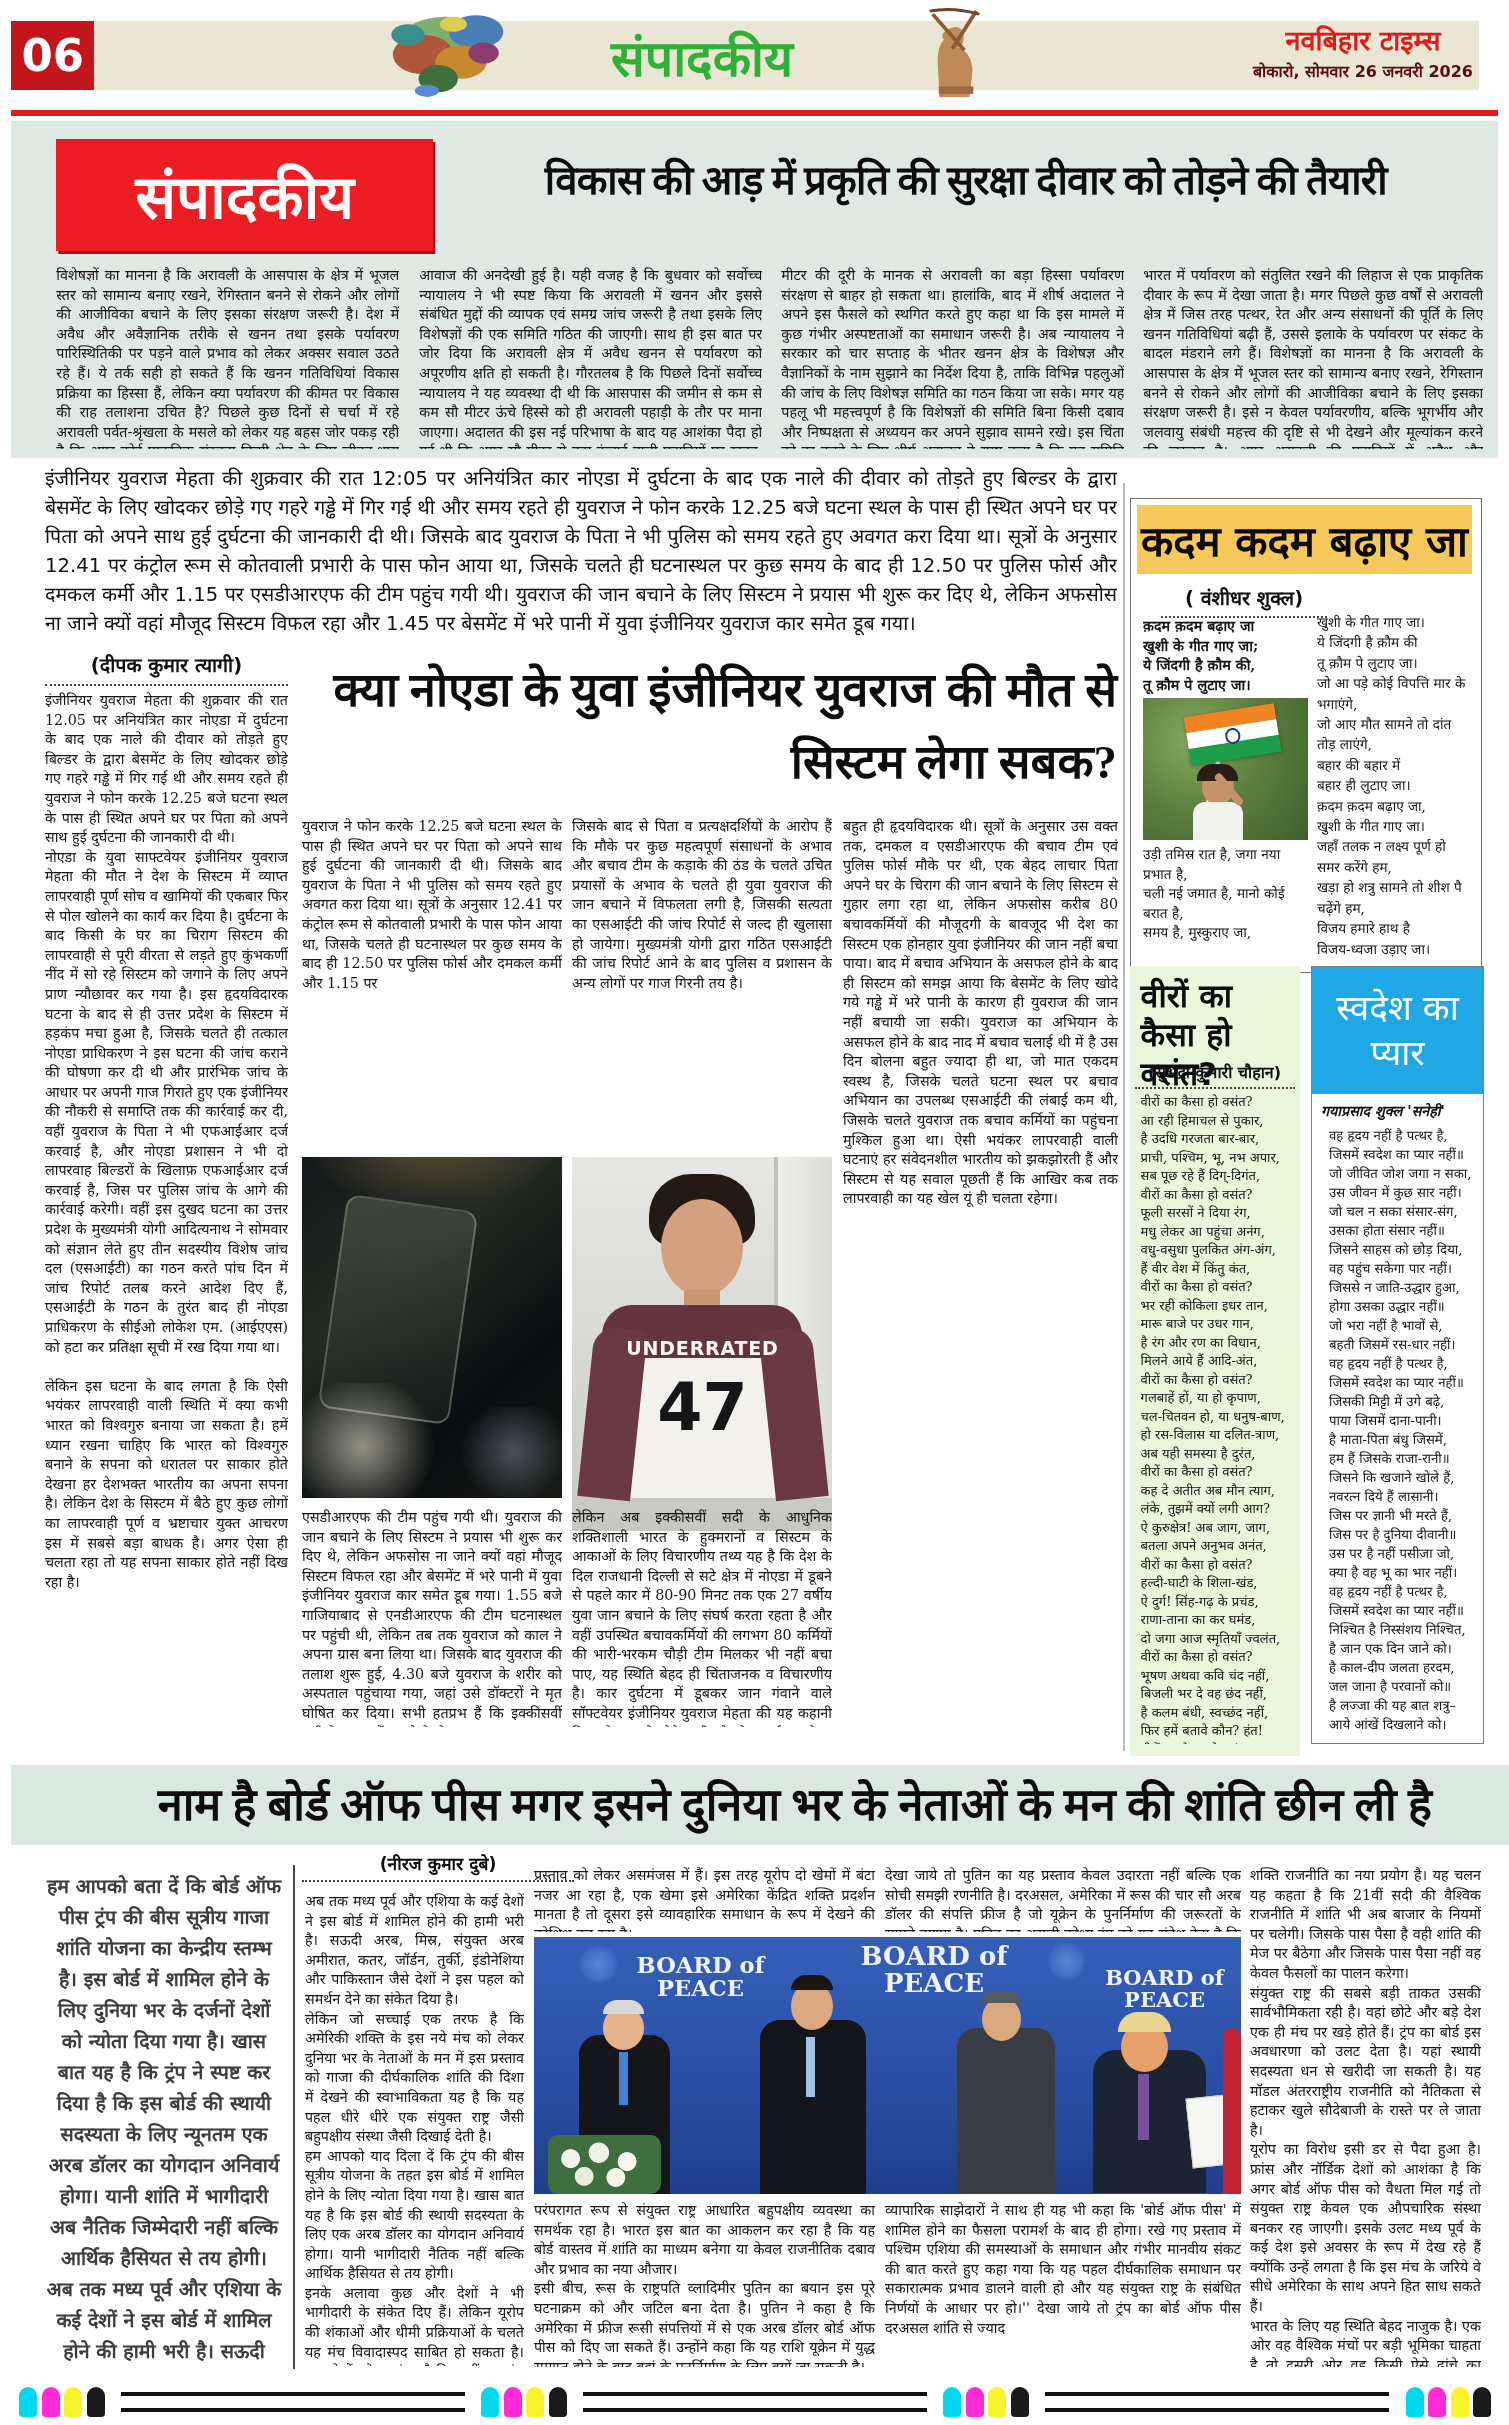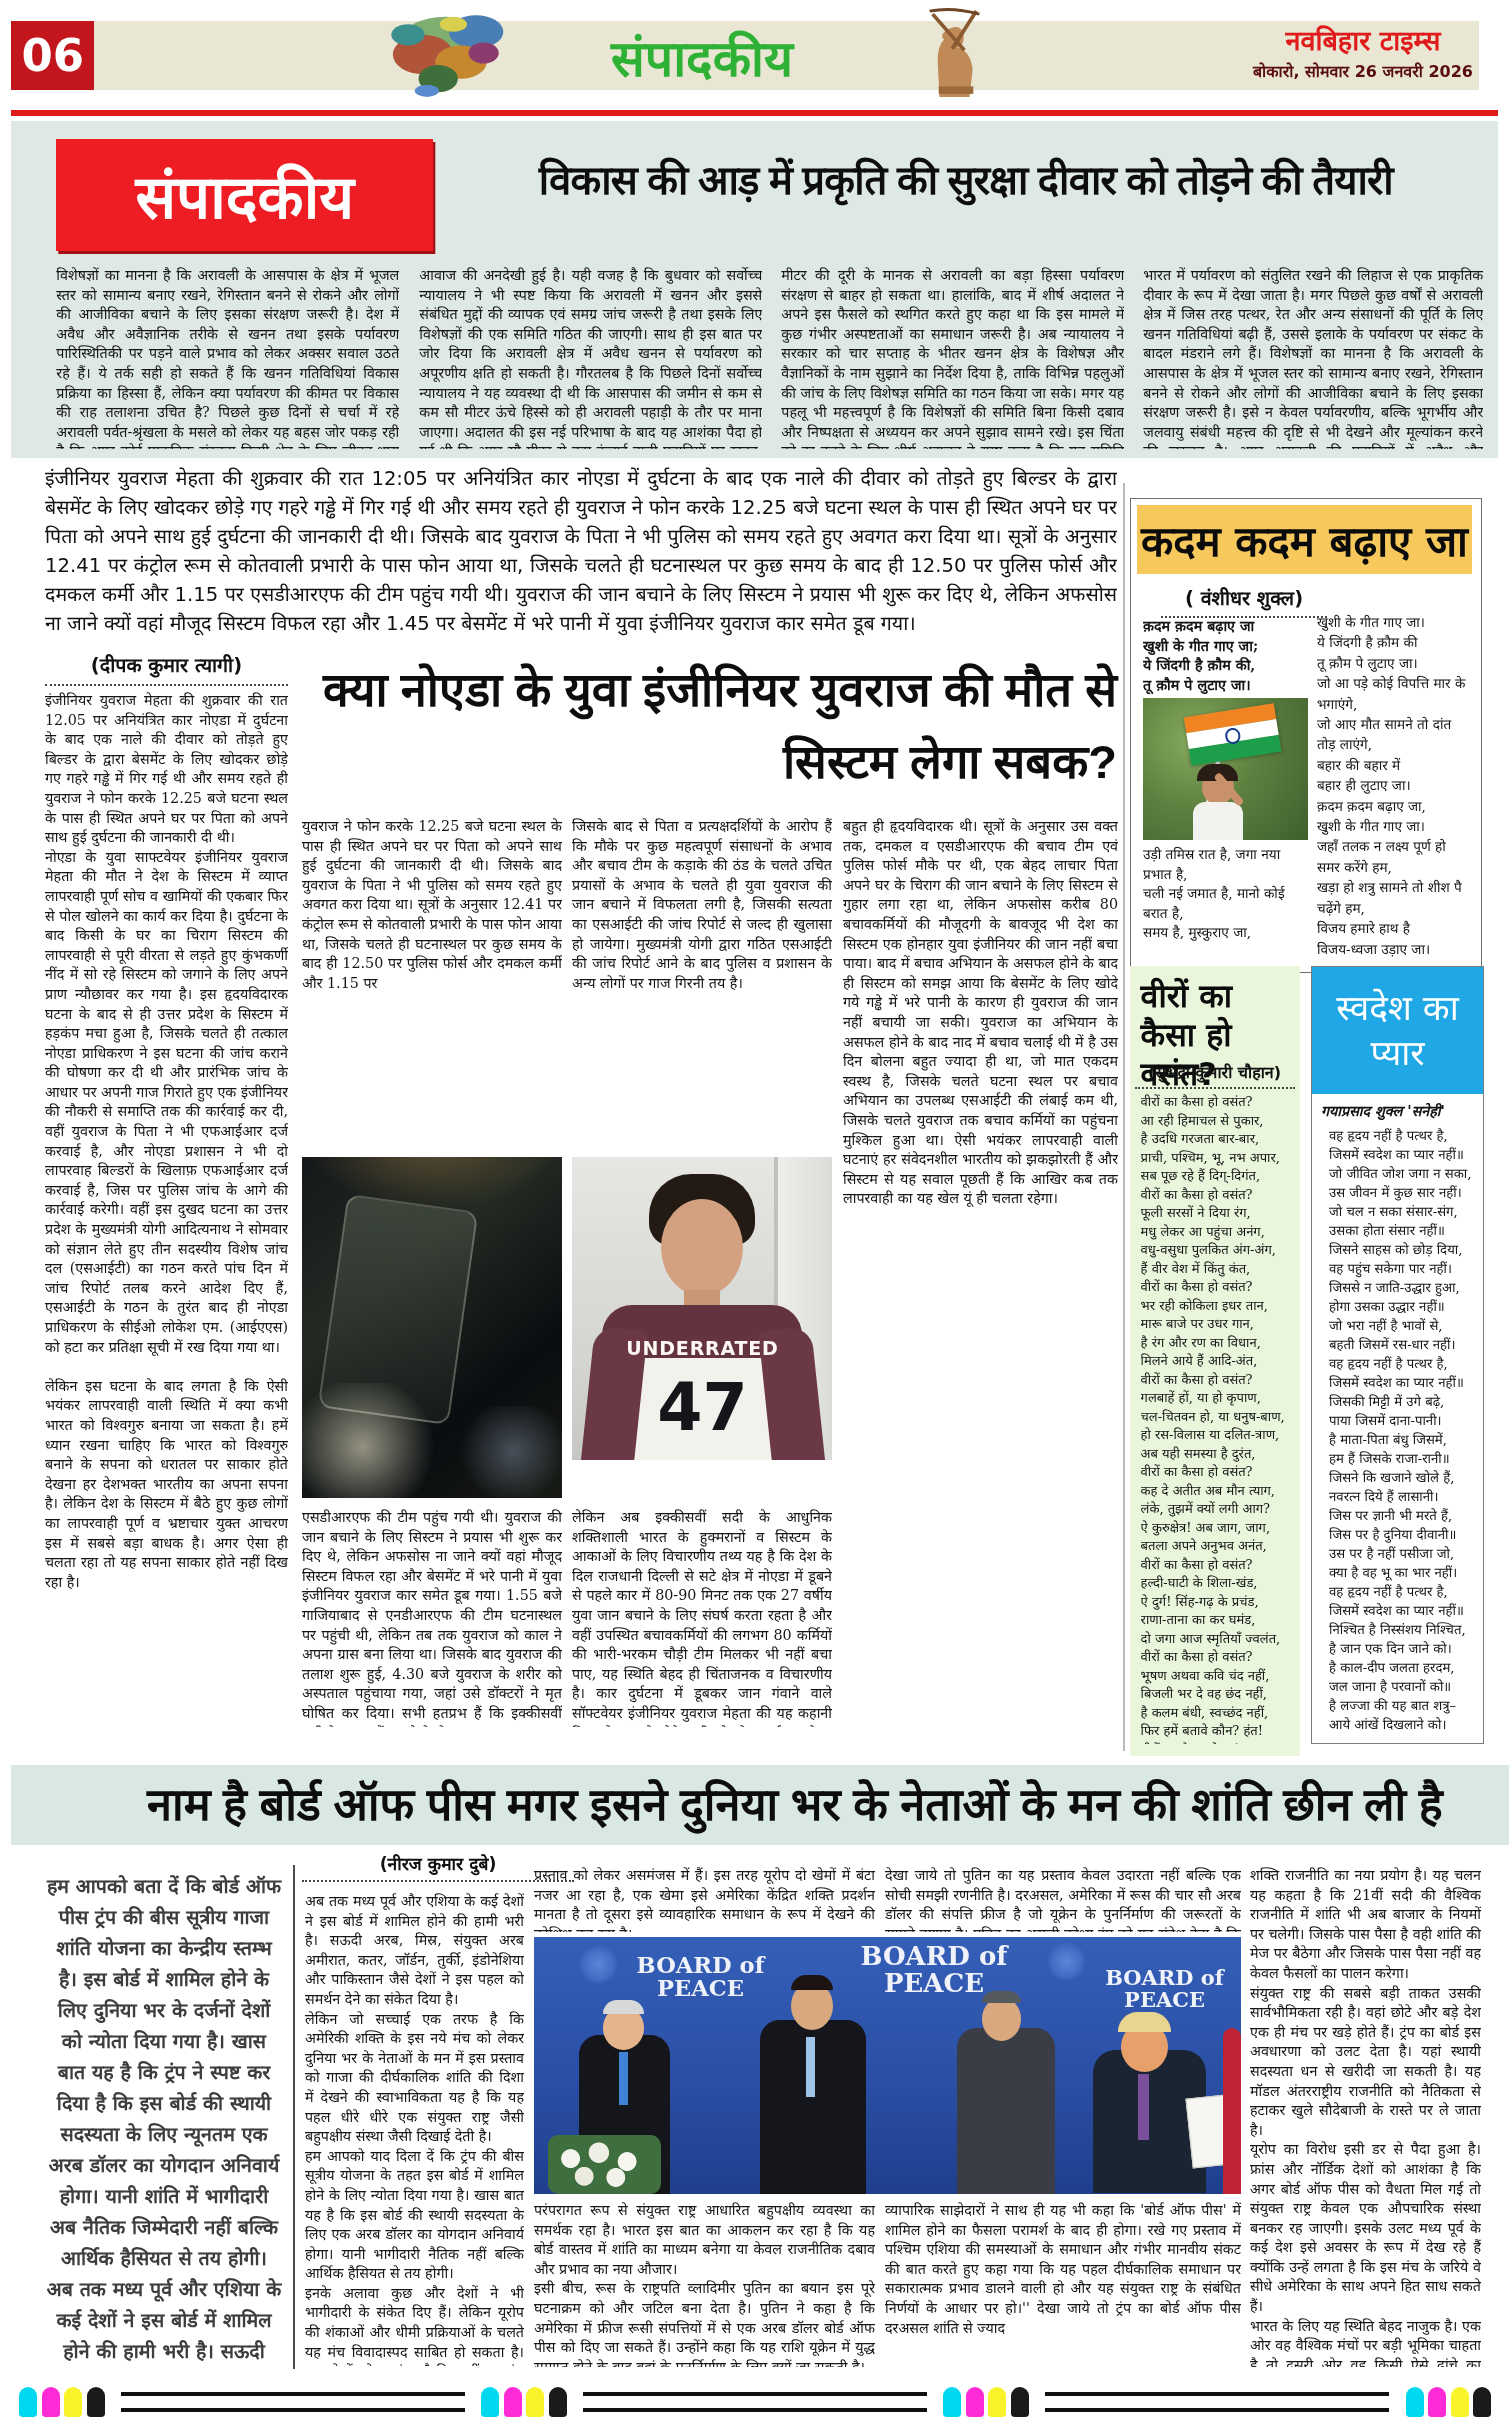--- a/index.html
+++ b/index.html
@@ -1,21 +1,21 @@
 <!DOCTYPE html>
 <html style="font-size:12px"><head>
 <meta charset="utf-8">
 <style>
   html,body{margin:0;padding:0;background:#fff;}
   #page{position:relative;width:1510px;height:2426px;background:#ffffff;overflow:hidden;
         font-family:"DejaVu Sans",sans-serif;}
   .abs{position:absolute;}
   .txt{text-align:justify;font-family:"DejaVu Serif",serif;color:#151515;
        white-space:pre-line;overflow:hidden;}
-  .bold-head{font-family:Liberation Sans, sans-serif;font-weight:bold;color:#0d0d0d;}
+  .bold-head{font-family:Liberation Serif, serif;font-weight:bold;color:#0d0d0d;}
   .dotted{border-bottom:2.3px dotted #444;}
   .center{text-align:center;}
   
   .band{background:#e9e6d4;}
   .pageno{background:#c3151c;color:#fff;font-weight:bold;font-size:45px;
           display:flex;align-items:center;justify-content:center;}
   .masthead{color:#e01b1b;font-weight:bold;font-size:27px;line-height:30px;text-align:center;}
   .dateline{color:#5a0f0f;font-weight:bold;font-size:16px;text-align:center;}
   .redrule{background:#e01b1b;}
   
@@ -126,21 +126,21 @@
   <div class="abs txt bodycol" style="left:572px;top:817px;width:260px;height:331px;">जिसके बाद से पिता व प्रत्यक्षदर्शियों के आरोप हैं कि मौके पर कुछ महत्वपूर्ण संसाधनों के अभाव और बचाव टीम के कड़ाके की ठंड के चलते उचित प्रयासों के अभाव के चलते ही युवा युवराज की जान बचाने में विफलता लगी है, जिसकी सत्यता का एसआईटी की जांच रिपोर्ट से जल्द ही खुलासा हो जायेगा। मुख्यमंत्री योगी द्वारा गठित एसआईटी की जांच रिपोर्ट आने के बाद पुलिस व प्रशासन के अन्य लोगों पर गाज गिरनी तय है।</div>
   <div class="abs txt bodycol" style="left:843px;top:817px;width:275px;height:909px;">बहुत ही हृदयविदारक थी। सूत्रों के अनुसार उस वक्त तक, दमकल व एसडीआरएफ की बचाव टीम एवं पुलिस फोर्स मौके पर थी, एक बेहद लाचार पिता अपने घर के चिराग की जान बचाने के लिए सिस्टम से गुहार लगा रहा था, लेकिन अफसोस करीब 80 बचावकर्मियों की मौजूदगी के बावजूद भी देश का सिस्टम एक होनहार युवा इंजीनियर की जान नहीं बचा पाया। बाद में बचाव अभियान के असफल होने के बाद ही सिस्टम को समझ आया कि बेसमेंट के लिए खोदे गये गड्ढे में भरे पानी के कारण ही युवराज की जान नहीं बचायी जा सकी। युवराज का अभियान के असफल होने के बाद नाद में बचाव चलाई थी में है उस दिन बोलना बहुत ज्यादा ही था, जो मात एकदम स्वस्थ है, जिसके चलते घटना स्थल पर बचाव अभियान का उपलब्ध एसआईटी की लंबाई कम थी, जिसके चलते युवराज तक बचाव कर्मियों का पहुंचना मुश्किल हुआ था। ऐसी भयंकर लापरवाही वाली घटनाएं हर संवेदनशील भारतीय को झकझोरती हैं और सिस्टम से यह सवाल पूछती हैं कि आखिर कब तक लापरवाही का यह खेल यूं ही चलता रहेगा।</div>
 
   <div class="photo ph-car" style="left:302px;top:1157px;width:260px;height:341px;">
     <div class="abs" style="left:30px;top:45px;width:128px;height:211px;background:linear-gradient(160deg,rgba(90,100,85,.55),rgba(25,30,28,.8));border:2.3px solid rgba(190,190,175,.35);border-radius:13.6px;transform:rotate(8deg);"></div>
     <div class="abs" style="left:0px;top:-15px;width:260px;height:68px;background:radial-gradient(ellipse at 50% 0%,rgba(120,100,60,.7),rgba(0,0,0,0) 70%);filter:blur(3px);"></div>
     <div class="abs" style="left:-30px;top:226px;width:181px;height:128px;background:radial-gradient(circle,rgba(255,250,220,.55) 0%,rgba(255,250,220,0) 65%);"></div>
     <div class="abs" style="left:151px;top:249px;width:121px;height:91px;background:radial-gradient(circle,rgba(200,220,255,.3) 0%,rgba(0,0,0,0) 70%);"></div>
   </div>
 
-  <div class="photo ph-portrait" style="left:572px;top:1157px;width:260px;height:303px;">
+  <div class="photo ph-portrait" style="left:572px;top:1157px;width:260px;height:374px;">
     <div class="abs" style="left:202px;top:0;width:58px;height:341px;background:linear-gradient(90deg,#eceee9,#dadbd6);border-left:4.5px solid #bfc1ba;"></div>
     <div class="abs" style="left:77px;top:16.6px;width:106px;height:72px;background:#241a14;border-radius:42px 42px 22.6px 22.6px;"></div>
     <div class="abs face" style="left:89px;top:42px;width:82px;height:97px;background:#d4a180;"></div>
     <div class="abs" style="left:112px;top:133px;width:36px;height:22.6px;background:#c99773;"></div>
     <div class="abs" style="left:30px;top:148px;width:200px;height:193px;background:#f2f1ec;border-radius:30px 30px 0 0;"></div>
     <div class="abs" style="left:30px;top:148px;width:200px;height:53px;background:#63333f;border-radius:30px 30px 0 0;"></div>
     <div class="abs" style="left:13.6px;top:171px;width:53px;height:171px;background:#6b3846;border-radius:22.6px 6px 0 0;transform:rotate(6deg);"></div>
     <div class="abs" style="left:195px;top:171px;width:53px;height:171px;background:#6b3846;border-radius:6px 22.6px 0 0;transform:rotate(-6deg);"></div>
     <div class="abs center" style="left:53px;top:180px;width:155px;color:#fdf8f2;font-weight:bold;font-size:19px;letter-spacing:0.8px;">UNDERRATED</div>
     <div class="abs center" style="left:53px;top:213px;width:155px;color:#15151a;font-weight:bold;font-size:65px;">47</div>

